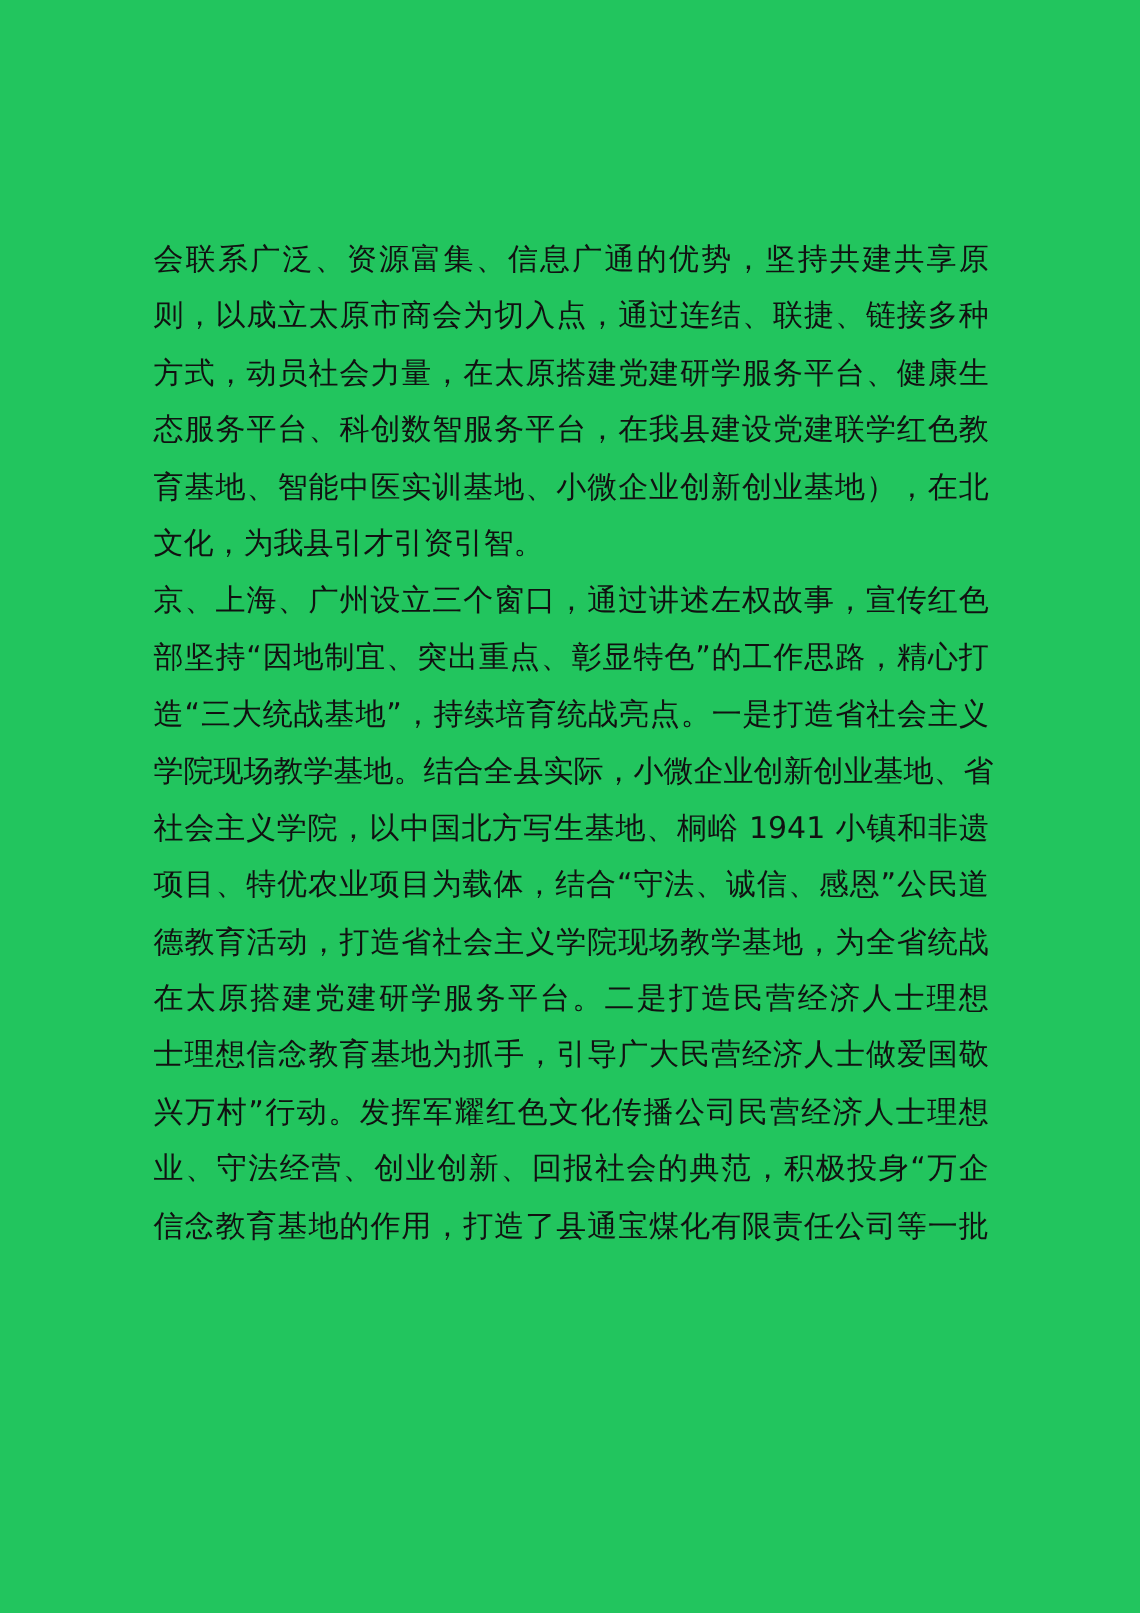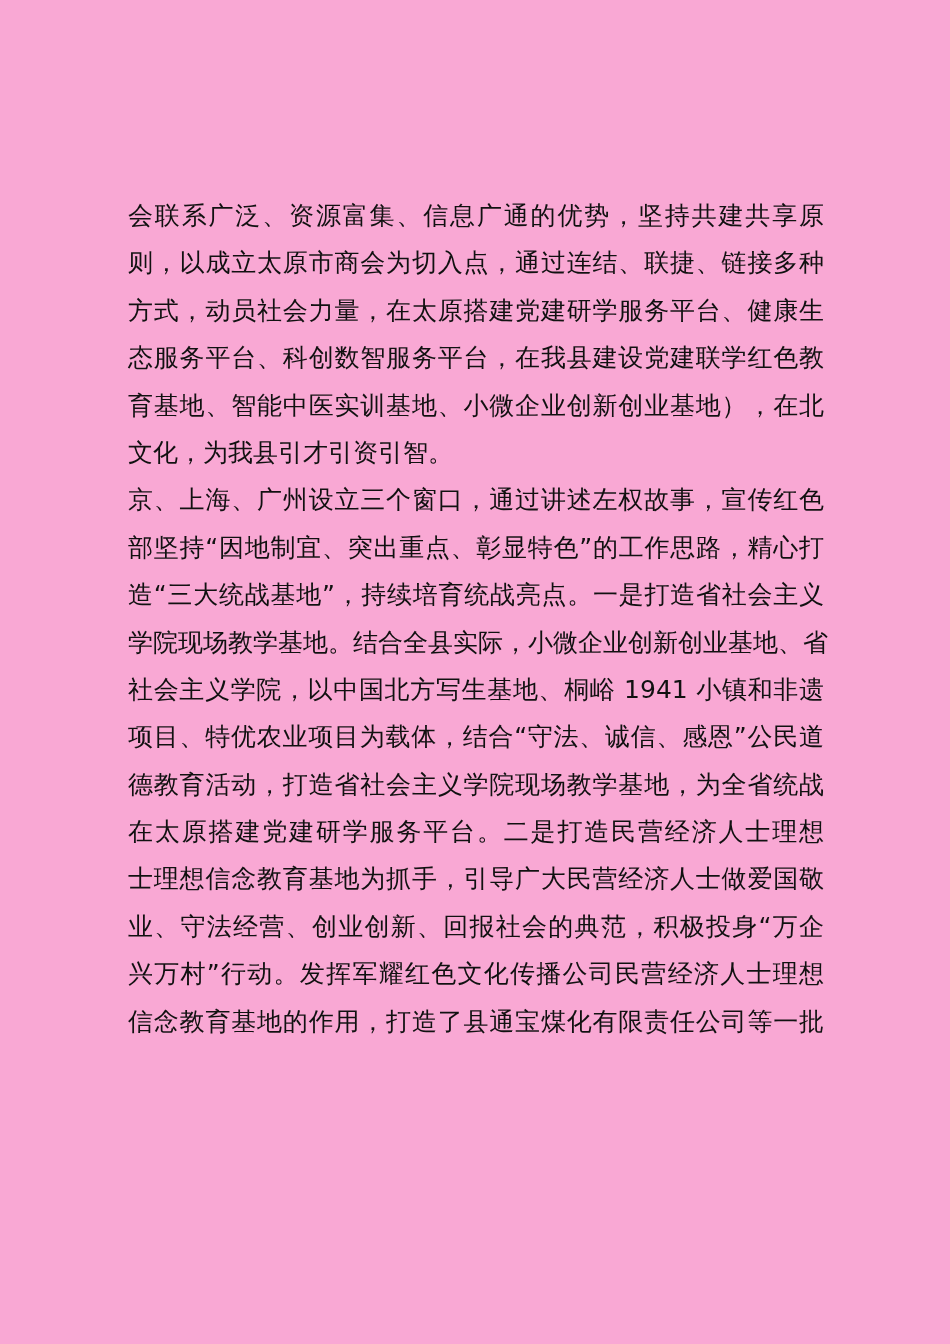--- a/index.html
+++ b/index.html
@@ -13,21 +13,21 @@
       position: relative;
       overflow: hidden;
       font-family: "DejaVu Sans", "Liberation Sans", sans-serif;
       color: #111111;
     }
     .page {
       position: absolute;
       left: 0; top: 0;
       width: 950px;
       height: 1344px;
-      background: #f9a8d4;
+      background: #22c55e;
     }
     .body-text {
       position: absolute;
       left: 128px;
       top: 192px;
       width: 696px;
     }
     .line {
       display: block;
       height: 47.4px;
@@ -64,19 +64,19 @@
 
     <div class="paragraph">
       <span class="line">部坚持“因地制宜、突出重点、彰显特色”的工作思路，精心打</span>
       <span class="line">造“三大统战基地”，持续培育统战亮点。一是打造省社会主义</span>
       <span class="line">学院现场教学基地。结合全县实际，小微企业创新创业基地、省</span>
       <span class="line">社会主义学院，以中国北方写生基地、桐峪 1941 小镇和非遗</span>
       <span class="line">项目、特优农业项目为载体，结合“守法、诚信、感恩”公民道</span>
       <span class="line">德教育活动，打造省社会主义学院现场教学基地，为全省统战</span>
       <span class="line">在太原搭建党建研学服务平台。二是打造民营经济人士理想</span>
       <span class="line">士理想信念教育基地为抓手，引导广大民营经济人士做爱国敬</span>
+      <span class="line">兴万村”行动。发挥军耀红色文化传播公司民营经济人士理想</span>
       <span class="line">业、守法经营、创业创新、回报社会的典范，积极投身“万企</span>
-      <span class="line">兴万村”行动。发挥军耀红色文化传播公司民营经济人士理想</span>
       <span class="line">信念教育基地的作用，打造了县通宝煤化有限责任公司等一批</span>
     </div>
 
   </div>
 </div>
 
 </body></html>

